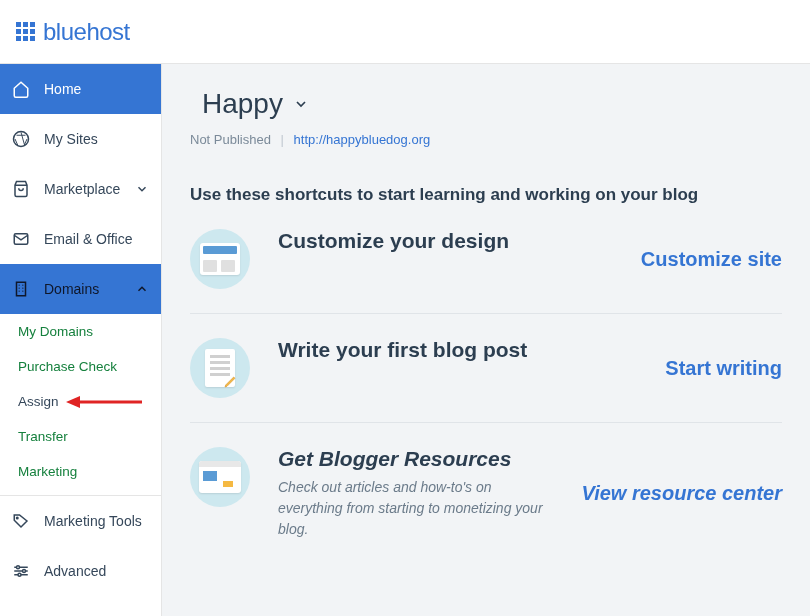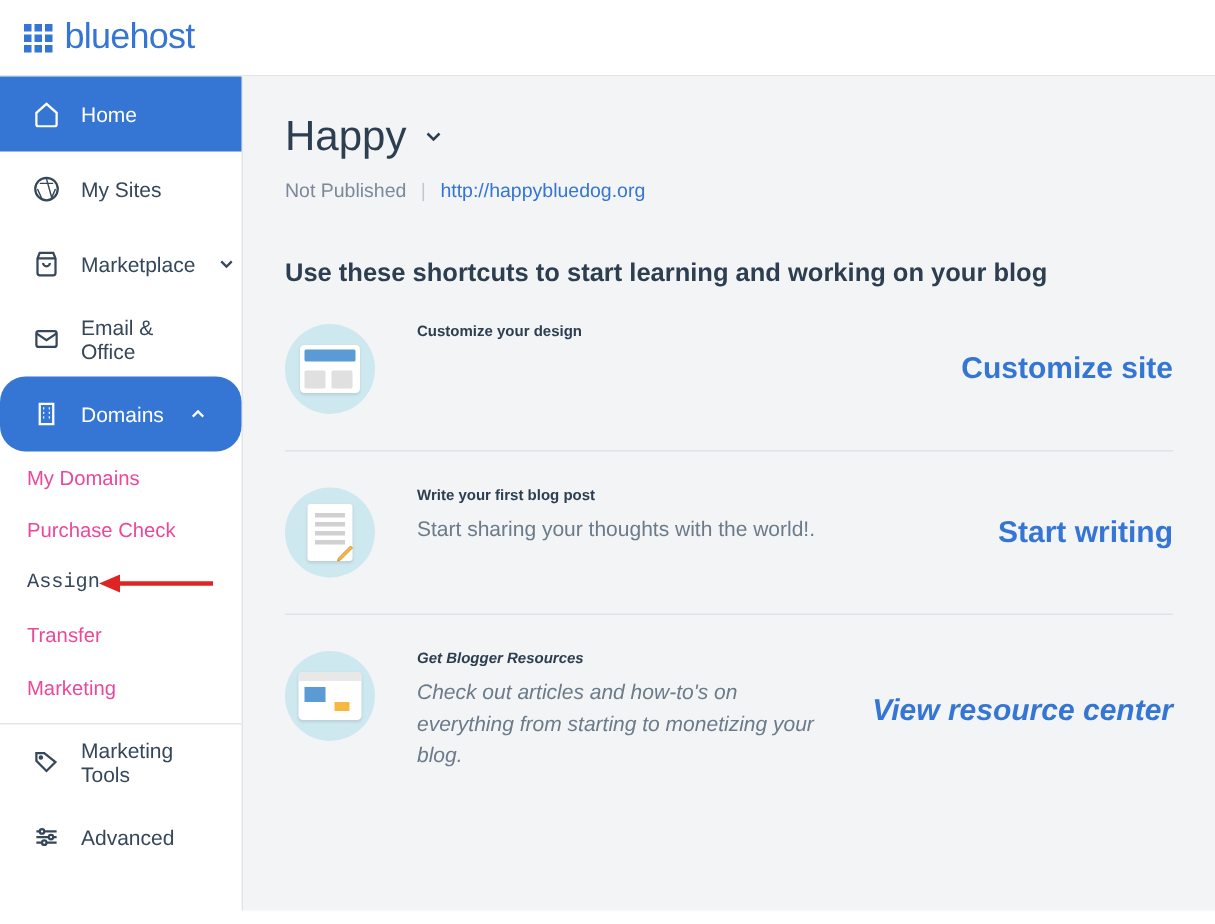--- a/index.html
+++ b/index.html
@@ -1,44 +1,44 @@
 <!DOCTYPE html>
 <html><head>
 <meta charset="utf-8">
 <style>
 * { box-sizing: border-box; margin: 0; padding: 0; }
 body { font-family: -apple-system, BlinkMacSystemFont, "Segoe UI", Arial, sans-serif; background: #fff; width: 810px; height: 616px; overflow: hidden; }
-.header { height: 51px; display: flex; align-items: center; padding: 18px 16px; border-bottom: 1px solid #e5e5e5; }
+.header { height: 64px; display: flex; align-items: center; padding: 18px 16px; border-bottom: 1px solid #e5e5e5; }
 .logo-wrap { display: flex; align-items: center; gap: 8px; }
 .logo-grid { display: grid; grid-template-columns: repeat(3, 5px); grid-template-rows: repeat(3, 5px); gap: 2px; }
 .logo-grid span { background: #3575d3; width: 5px; height: 5px; }
 .logo-text { color: #3575d3; font-size: 24px; font-weight: 400; letter-spacing: -0.5px; }
 .layout { display: flex; height: 556px; }
 .sidebar { width: 162px; border-right: 1px solid #e5e5e5; background: #fff; }
-.nav-item { display: flex; align-items: center; height: 50px; padding: 0 22px; gap: 14px; color: #35475a; font-size: 14px; cursor: pointer; position: relative; }
+.nav-item { display: flex; align-items: center; height: 50px; padding: 0 12px; gap: 14px; color: #35475a; font-size: 14px; cursor: pointer; position: relative; }
 .nav-item.active { background: #3575d3; color: #fff; }
-.nav-item.expanded { background: #3575d3; color: #ffffff; border-radius: 17px; }
+.nav-item.expanded { background: #3575d3; color: #0f172a; }
 .nav-item .chev { margin-left: auto; }
 .nav-item svg { flex-shrink: 0; }
-.sub-item { padding: 10px 18px; font-size: 13.5px; color: #ec4899; cursor: pointer; position: relative; }
-.sub-item.highlight { color: #35475a; font-family: Liberation Mono, monospace; }
+.sub-item { padding: 10px 18px; font-size: 13.5px; color: #15803d; cursor: pointer; position: relative; }
+.sub-item.highlight { color: #35475a; }
 .arrow-annot { position: absolute; left: 64px; top: 50%; transform: translateY(-50%); }
 .divider { border-top: 1px solid #e5e5e5; margin: 6px 0 0 0; }
 .main { flex: 1; background: #f2f4f6; padding: 24px 28px 0 28px; overflow-y: auto; }
-.site-title-row { display: flex; align-items: center; gap: 10px; }
+.site-title-row { display: flex; align-items: center; gap: 10px; margin-left: 12px; }
 .site-title { font-size: 28px; font-weight: 400; color: #2c3e50; }
 .meta-row { margin-top: 12px; font-size: 13px; color: #7b8a99; }
 .meta-row .sep { color: #c0c8d0; margin: 0 6px; }
 .meta-row a { color: #3575d3; text-decoration: none; }
 .shortcuts-heading { margin-top: 38px; font-size: 17px; font-weight: 600; color: #2c3e50; }
 .shortcut { display: flex; align-items: flex-start; gap: 28px; padding: 24px 0; border-bottom: 1px solid #e0e4e8; }
 .shortcut:last-child { border-bottom: none; font-style: italic; }
 .shortcut-icon { width: 60px; height: 60px; border-radius: 50%; background: #cde8ef; display: flex; align-items: center; justify-content: center; flex-shrink: 0; }
 .shortcut-body { flex: 1; max-width: 280px; }
-.shortcut-title { font-size: 10px; font-weight: 600; color: #2c3e50; margin-bottom: 6px; }
+.shortcut-title { font-size: 21px; font-weight: 600; color: #2c3e50; margin-bottom: 6px; }
 .shortcut-desc { font-size: 14px; color: #6b7b8a; line-height: 1.5; }
 .shortcut-action { margin-left: auto; align-self: center; font-size: 20px; font-weight: 600; color: #3575d3; cursor: pointer; white-space: nowrap; }
 .mini-card { width: 40px; height: 32px; background: #fff; border-radius: 3px; position: relative; box-shadow: 0 1px 2px rgba(0,0,0,0.1); }
 .mini-card::before { content:""; position:absolute; top:3px; left:3px; right:3px; height:8px; background:#5a9bd5; border-radius:1px; }
 .mini-card::after { content:""; position:absolute; bottom:3px; left:3px; width:14px; height:12px; background:#e0e0e0; border-radius:1px; box-shadow: 18px 0 0 #e0e0e0; }
 .mini-doc { width: 30px; height: 38px; background: #fff; border-radius: 2px; position: relative; box-shadow: 0 1px 2px rgba(0,0,0,0.1); }
 .mini-doc::before { content:""; position:absolute; top:6px; left:5px; right:5px; height:3px; background:#d0d0d0; box-shadow: 0 6px 0 #d0d0d0, 0 12px 0 #d0d0d0, 0 18px 0 #d0d0d0; }
 .mini-pencil { position:absolute; right:-4px; bottom:-2px; width:16px; height:16px; }
 .mini-browser { width: 42px; height: 32px; background: #fff; border-radius: 3px; position: relative; box-shadow: 0 1px 2px rgba(0,0,0,0.1); }
 .mini-browser::before { content:""; position:absolute; top:0; left:0; right:0; height:6px; background:#e8e8e8; border-radius:3px 3px 0 0; }
@@ -177,21 +177,20 @@
     <div class="shortcut">
       <div class="shortcut-icon">
         <div class="mini-doc">
           <svg class="mini-pencil" viewBox="0 0 24 24">
               <path d="M3 21l3-1 12-12-2-2L4 18l-1 3z" fill="#f5b942" stroke="#d4983a" stroke-width="1"></path>
             </svg>
         </div>
       </div>
       <div class="shortcut-body">
         <div class="shortcut-title">Write your first blog post</div>
-        <div class="shortcut-desc">Start sharing your thoughts with the world!.</div>
       </div>
       <div class="shortcut-action">Start writing</div>
     </div>
 
     <div class="shortcut">
       <div class="shortcut-icon">
           <div class="mini-browser"></div>
         </div>
       <div class="shortcut-body">
         <div class="shortcut-title">Get Blogger Resources</div>

